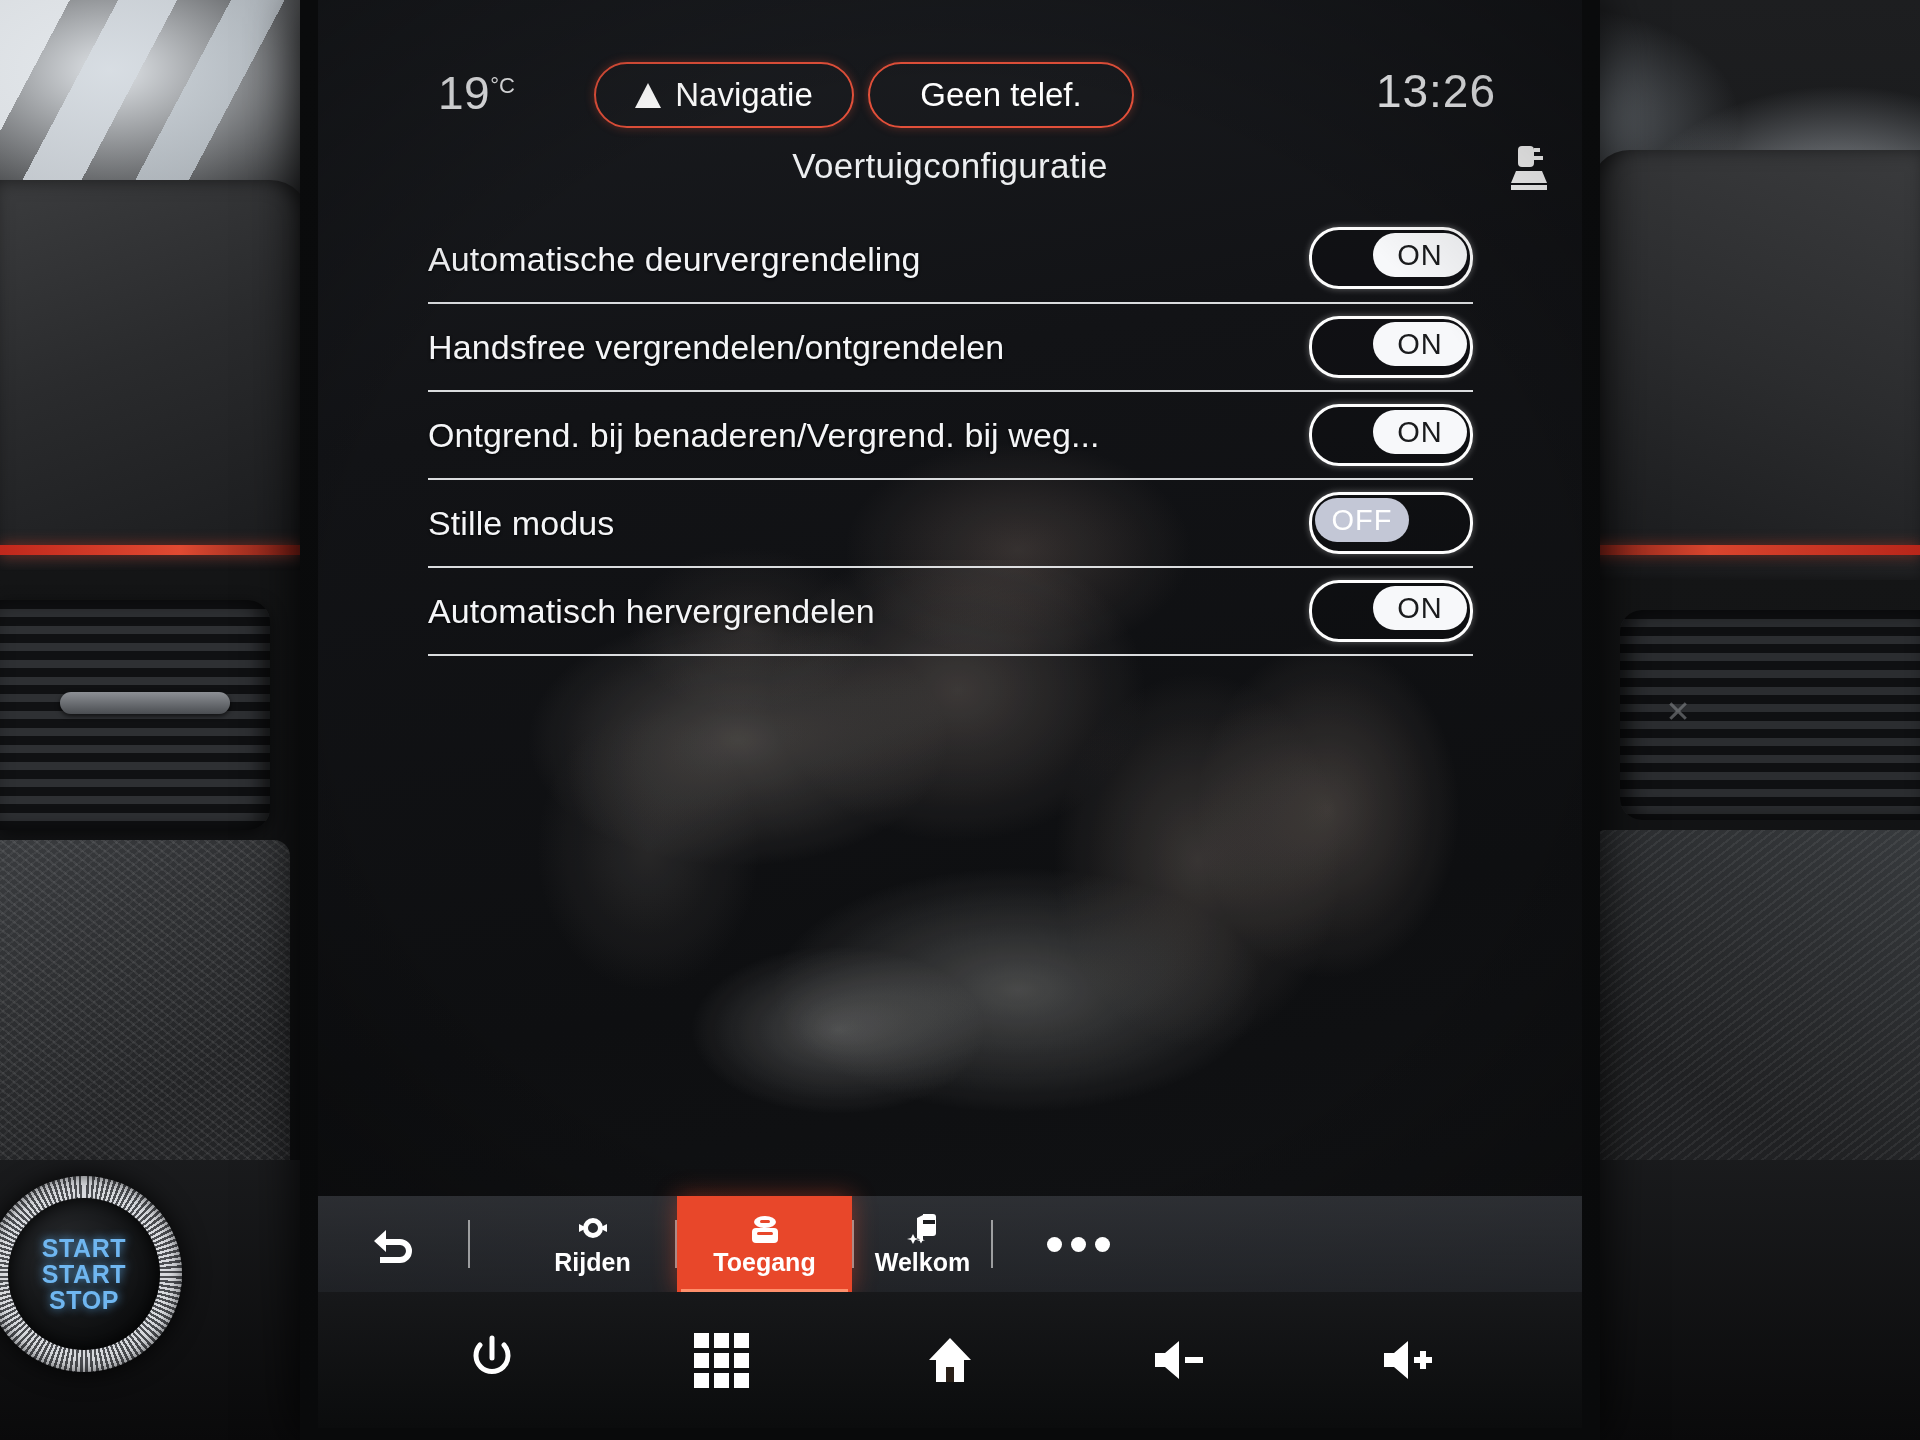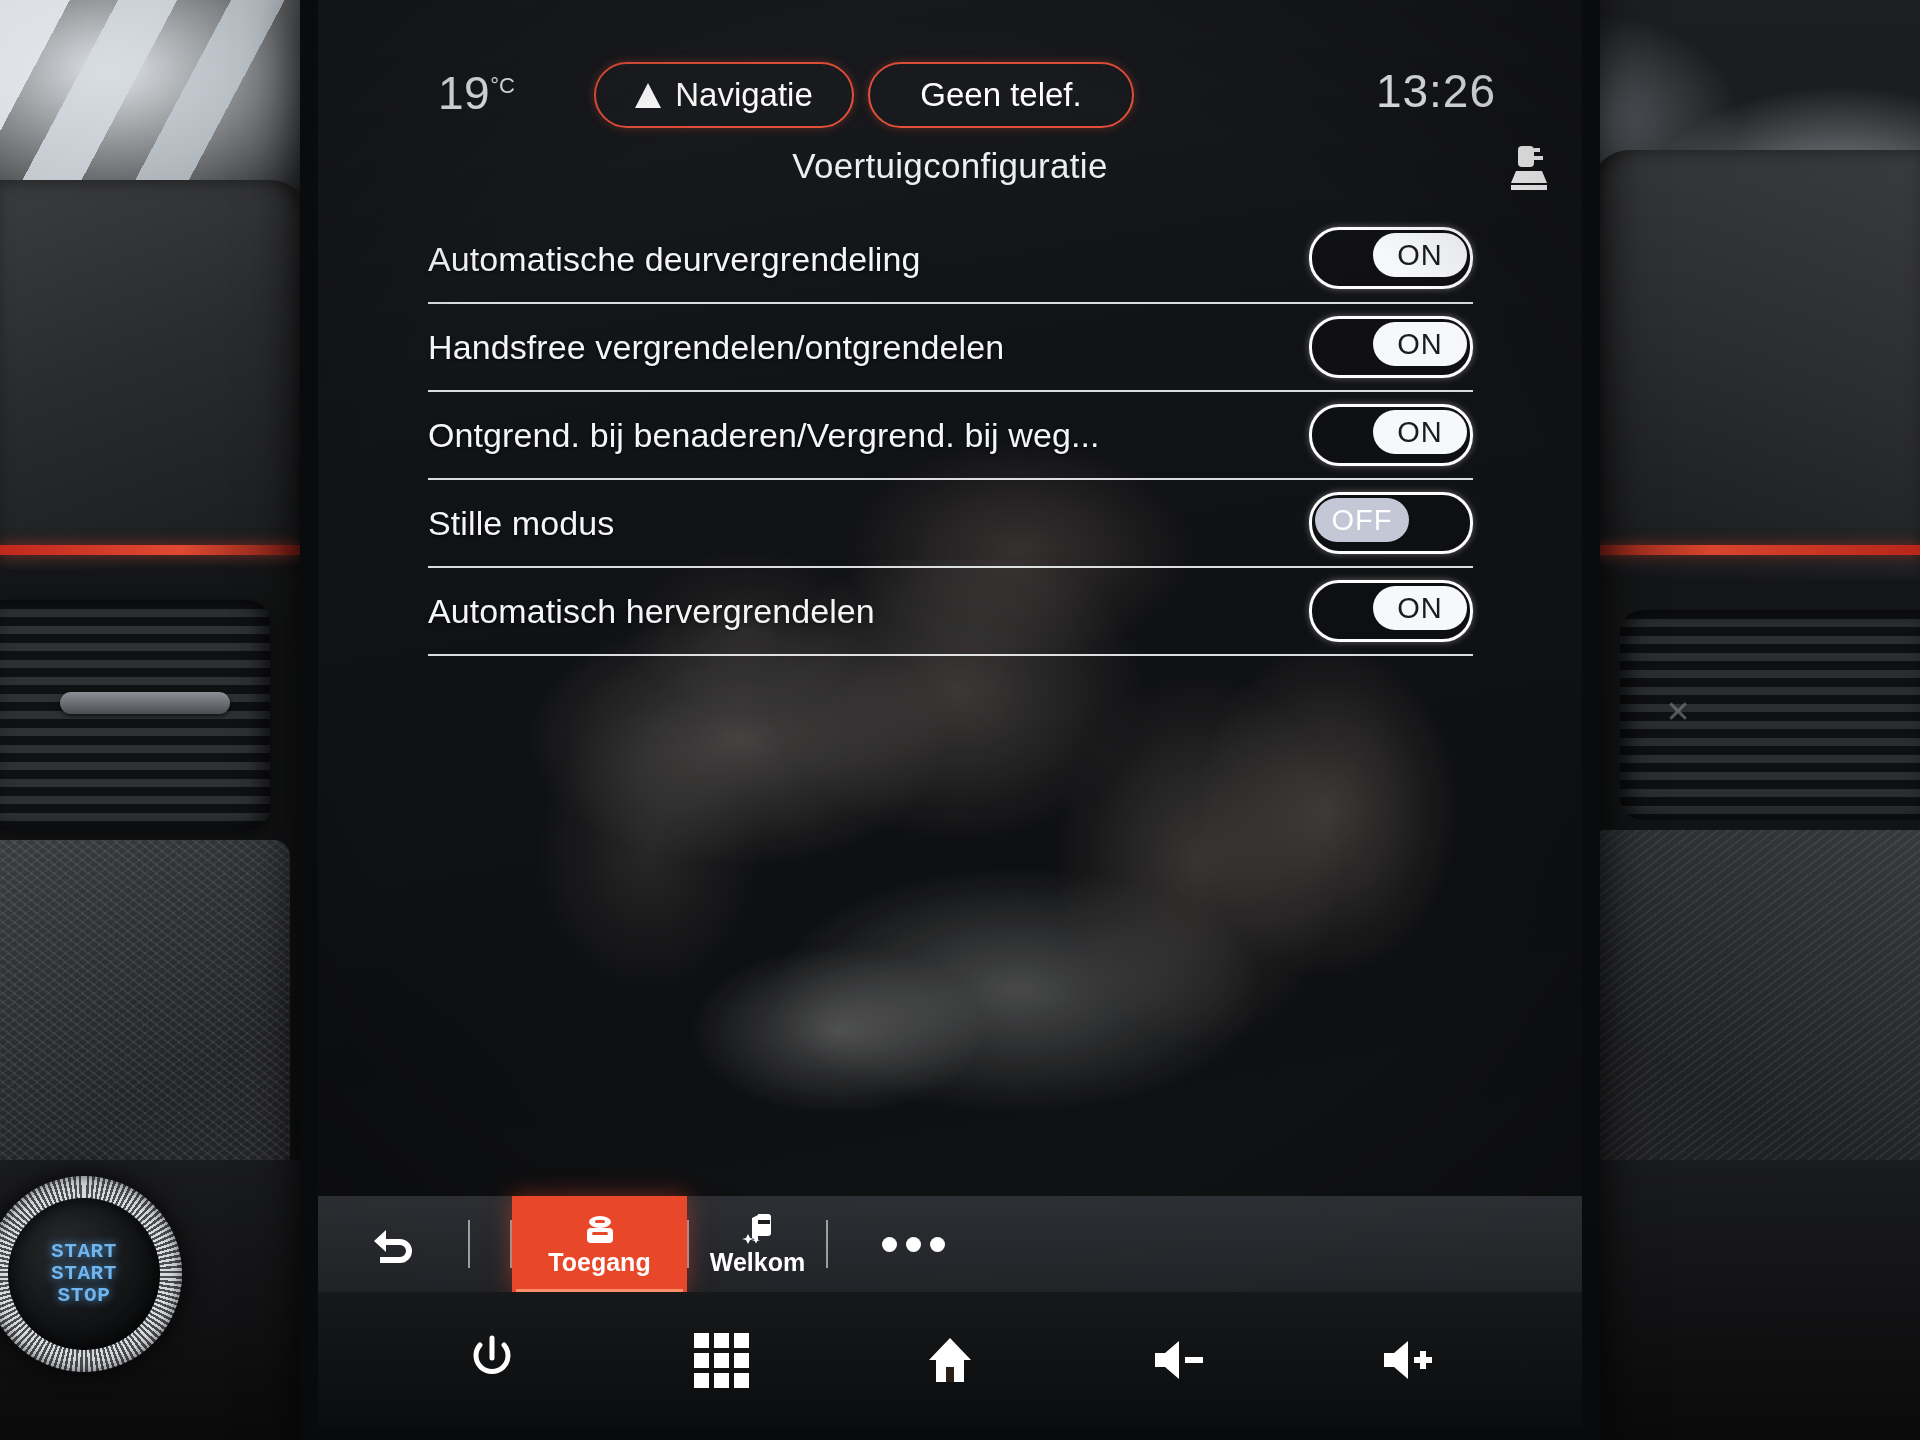--- a/index.html
+++ b/index.html
@@ -95,23 +95,22 @@
       repeating-conic-gradient(from 0deg,#d8dade 0deg 1.6deg,#4c4e52 1.6deg 3.2deg);
     box-shadow:0 0 26px rgba(0,0,0,.85), inset 0 0 14px rgba(0,0,0,.6);
   }
   #startstop .inner{
     position:absolute;inset:22px;border-radius:50%;
     background:radial-gradient(circle at 38% 32%,#26282b,#0b0c0d 75%);
     display:flex;flex-direction:column;align-items:center;justify-content:center;
     box-shadow:inset 0 0 18px rgba(0,0,0,.9);
   }
   #startstop .inner span{
-    color:#6fb6f0;font-weight:bold;font-size:21px;letter-spacing:.6px;line-height:1.04;
+    color:#6fb6f0;font-weight:bold;font-size:25px;letter-spacing:.6px;line-height:1.04;
     text-shadow:0 0 10px rgba(90,170,235,.85);
-    font-family:Liberation Mono, monospace;
   }
 
   
   #screen-bezel{
     position:absolute;left:300px;top:0px;width:1300px;height:1440px;
     background:linear-gradient(180deg,#0a0b0c,#090a0b);
     box-shadow:0 0 48px rgba(0,0,0,.9);
   }
   #screen{
     position:absolute;left:18px;top:0;width:1264px;height:1428px;
@@ -330,20 +329,30 @@
       <span class="tico">
         <svg width="54" height="40" viewBox="0 0 54 40">
           <path d="M20 6 L8 17 L20 28 L20 21 L34 21 a6 6 0 0 1 0 12 L14 33 L14 39 L34 39 a12 12 0 0 0 0 -24 L20 15 Z" fill="#fff"></path>
         </svg>
       </span>
     </div>
 
     <div class="divider"></div>
     <div class="spacer-l"></div>
 
+    <div class="tab tab-rijden">
+      <span class="tico">
+        <svg width="36" height="32" viewBox="0 0 36 32">
+          <path d="M18 4 a10 10 0 0 1 10 10 a10 10 0 0 1 -10 10 a10 10 0 0 1 -10 -10 a10 10 0 0 1 10 -10 z
+                   M18 9 a5 5 0 0 0 -5 5 a5 5 0 0 0 5 5 a5 5 0 0 0 5 -5 a5 5 0 0 0 -5 -5 z" fill="#fff"></path>
+          <path d="M4 10 l8 4 l-8 4 z M32 10 l-8 4 l8 4 z" fill="#fff"></path>
+        </svg>
+      </span>
+      <span>Rijden</span>
+    </div>
 
     <div class="divider"></div>
 
     <div class="tab tab-toegang">
       <span class="tico">
         <svg width="36" height="34" viewBox="0 0 36 34">
           <ellipse cx="18" cy="10" rx="11" ry="6" fill="#fff"></ellipse>
           <rect x="13" y="8" width="10" height="3" rx="1.5" fill="#e8472a"></rect>
           <path d="M9 16 h18 a4 4 0 0 1 4 4 v7 a4 4 0 0 1 -4 4 h-18 a4 4 0 0 1 -4 -4 v-7 a4 4 0 0 1 4 -4 z" fill="#fff"></path>
           <rect x="10" y="20" width="16" height="3" rx="1.5" fill="#e8472a"></rect>

